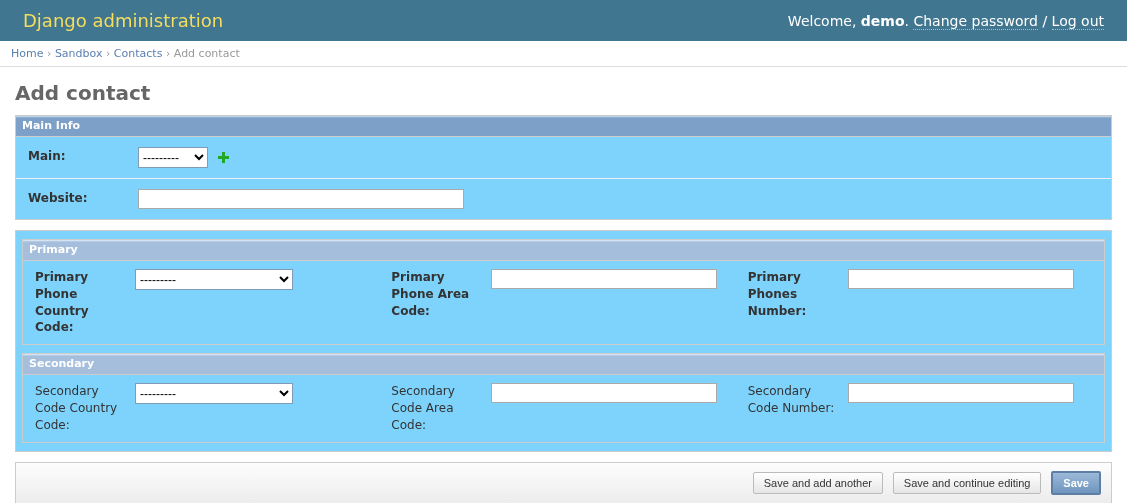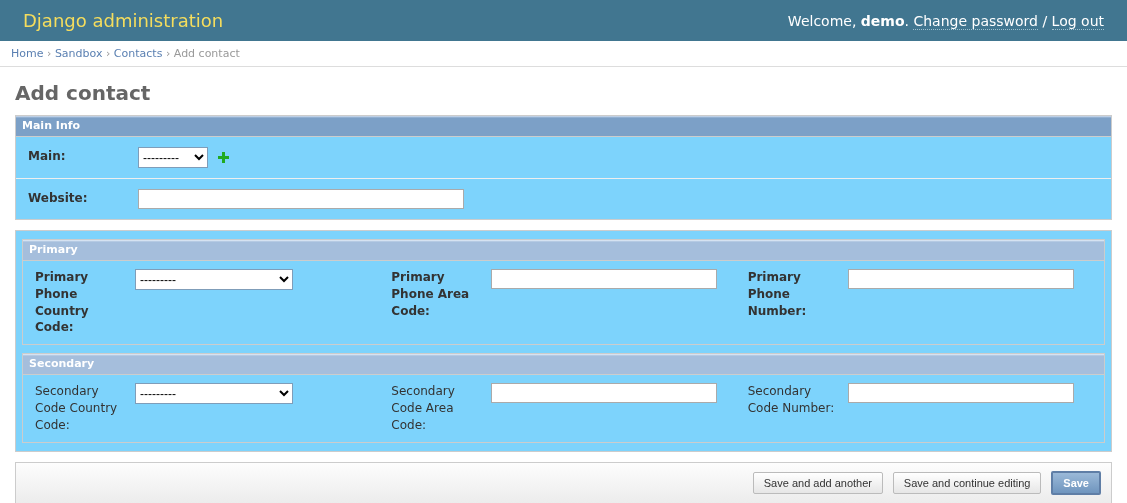--- a/index.html
+++ b/index.html
@@ -87,21 +87,21 @@
           <label>Primary Phone Country Code:</label>
           <select style="width:158px;">
             <option>---------</option>
           </select>
         </div>
         <div class="col">
           <label>Primary Phone Area Code:</label>
           <input type="text" style="width: 226px;" value="">
         </div>
         <div class="col">
-          <label>Primary Phone Number:</label>
+          <label>Primary Phones Number:</label>
           <input type="text" style="width: 226px;" value="">
         </div>
       </div>
     </div>
 
     <div class="inner-module">
       <h2 class="lighter">Secondary</h2>
       <div class="multi-col secondary">
         <div class="col">
           <label>Secondary Code Country Code:</label>

